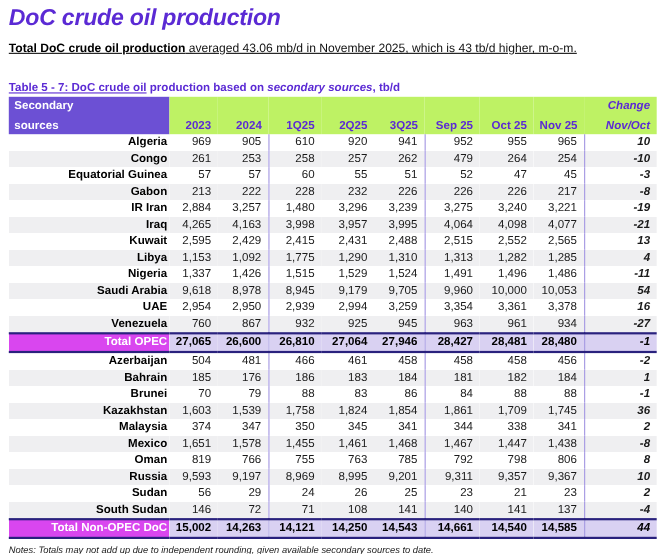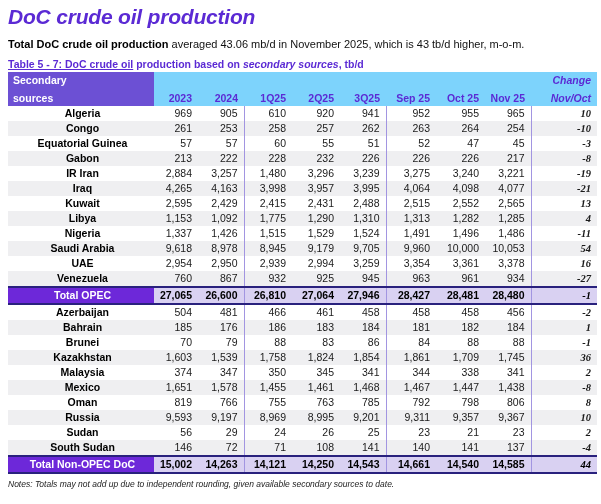--- a/index.html
+++ b/index.html
@@ -1,38 +1,38 @@
 <!DOCTYPE html>
 <html><head>
 <meta charset="utf-8">
 <style>
   html,body{margin:0;padding:0;background:#ffffff;}
   body{width:601px;height:504px;overflow:hidden;font-family:"Liberation Sans",sans-serif;}
   .page{padding:3px 6px 0 8px;}
   .title{font-size:21px;font-weight:bold;color:#5b2ad4;margin:2px 0 9px 0;letter-spacing:-0.2px;font-style:italic;}
-  .intro{font-size:11px;color:#111;margin:0 0 8px 0;}
+  .intro{font-size:11px;color:#111;margin:0 0 24px 0;text-decoration:underline;}
   .intro b{color:#000;}
   .caption{font-size:10.5px;font-weight:bold;color:#5b2ad4;margin:0 0 2px 0;}
   .cap-link{text-decoration:underline;}
   .cap-italic{font-style:italic;}
   table{border-collapse:collapse;table-layout:fixed;width:589px;}
-  thead th{background:#7dd3fc;color:#5b2ad4;font-size:10.5px;font-weight:bold;
+  thead th{background:#bef264;color:#5b2ad4;font-size:10.5px;font-weight:bold;
            vertical-align:bottom;text-align:right;padding:2px 6px 2px 2px;height:30px;}
   .th-label{background:#6c50d4;color:#ffffff;text-align:left;vertical-align:top;padding:2px 12px 2px 5px;}
   .th-label .stack, .th-change .stack{display:flex;flex-direction:column;justify-content:space-between;height:30px;}
   .th-change{font-style:italic;}
   .th-change .stack div{text-align:right;}
   tbody td{font-size:10.5px;color:#1a1a1a;text-align:right;height:15px;line-height:15px;
            padding:0 6px 0 2px;white-space:nowrap;overflow:hidden;}
-  tbody td.label{text-align:center;font-weight:bold;padding:0 2px 0 5px;color:#000;}
+  tbody td.label{text-align:right;font-weight:bold;padding:0 2px 0 5px;color:#000;}
   tbody tr.band td{background:#efeff1;}
   tbody td.vline{border-right:1px solid #a295e1;}
-  tbody td.change{font-style:italic;font-weight:bold;font-family:Liberation Serif, serif;}
+  tbody td.change{font-style:italic;font-weight:bold;}
   tbody tr.total td{background:#d9d1f2;font-weight:bold;color:#000;}
-  tbody tr.total td.label{background:#6d28d9;color:#ffffff;}
+  tbody tr.total td.label{background:#d946ef;color:#ffffff;}
   tbody tr.total{border-top:2px solid #29217d;border-bottom:2px solid #29217d;}
   .notes{font-size:8.5px;font-style:italic;color:#222;margin:5px 0 0 0;}
 </style>
 </head>
 <body>
 
 <div class="page">
 
   <div class="title">DoC crude oil production</div>
 
@@ -90,21 +90,21 @@
           <td class="vline">965</td>
           <td class="change">10</td>
         </tr>
         <tr class="band">
           <td class="label">Congo</td>
           <td>261</td>
           <td class="vline">253</td>
           <td>258</td>
           <td>257</td>
           <td class="vline">262</td>
-          <td>263</td>
+          <td>479</td>
           <td>264</td>
           <td class="vline">254</td>
           <td class="change">-10</td>
         </tr>
         <tr>
           <td class="label">Equatorial Guinea</td>
           <td>57</td>
           <td class="vline">57</td>
           <td>60</td>
           <td>55</td>

